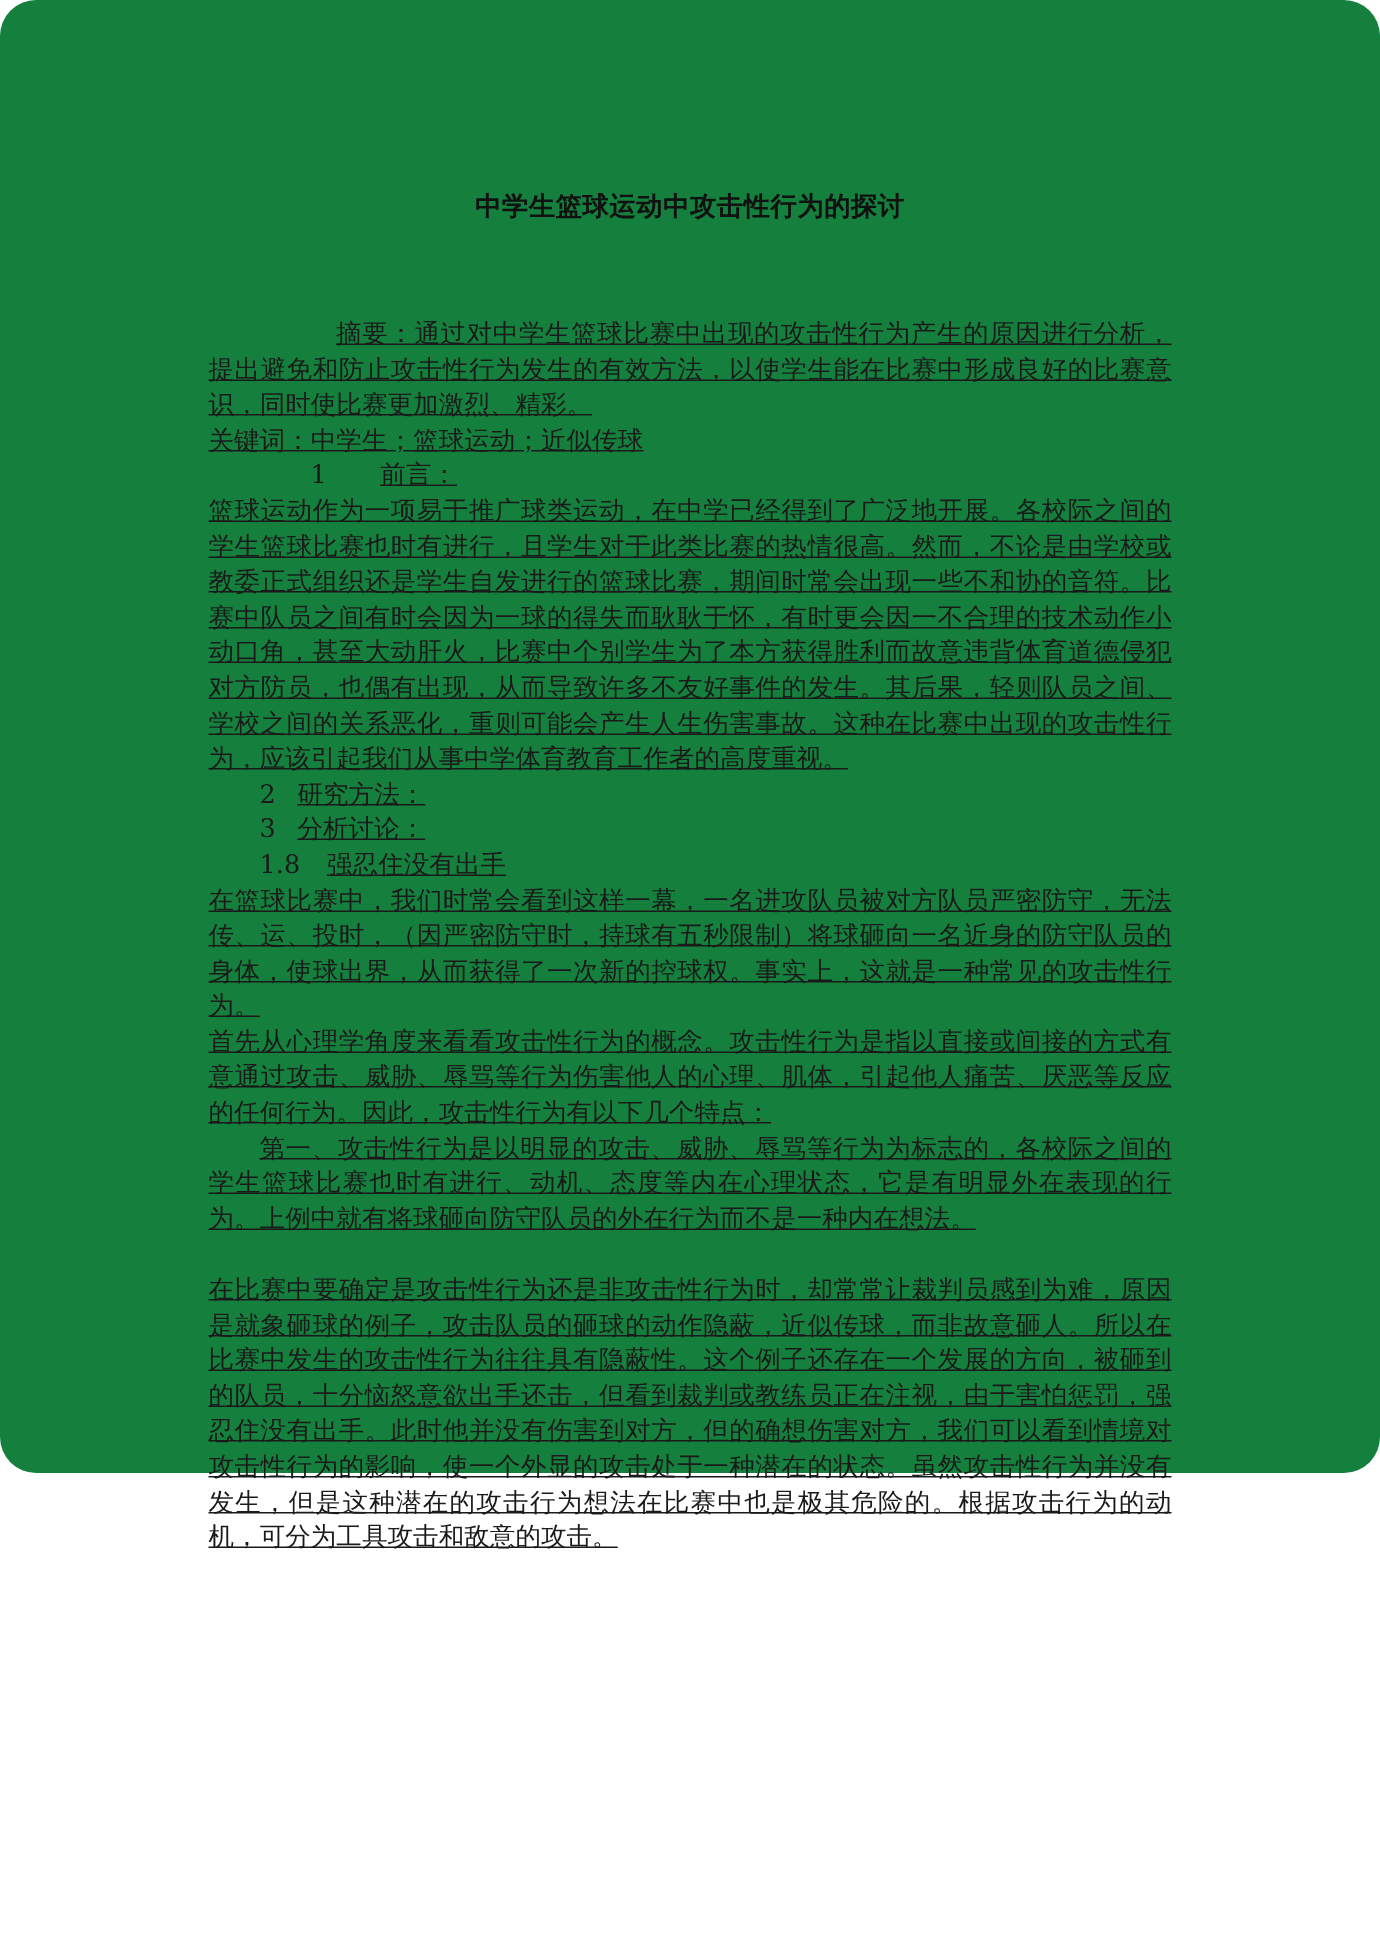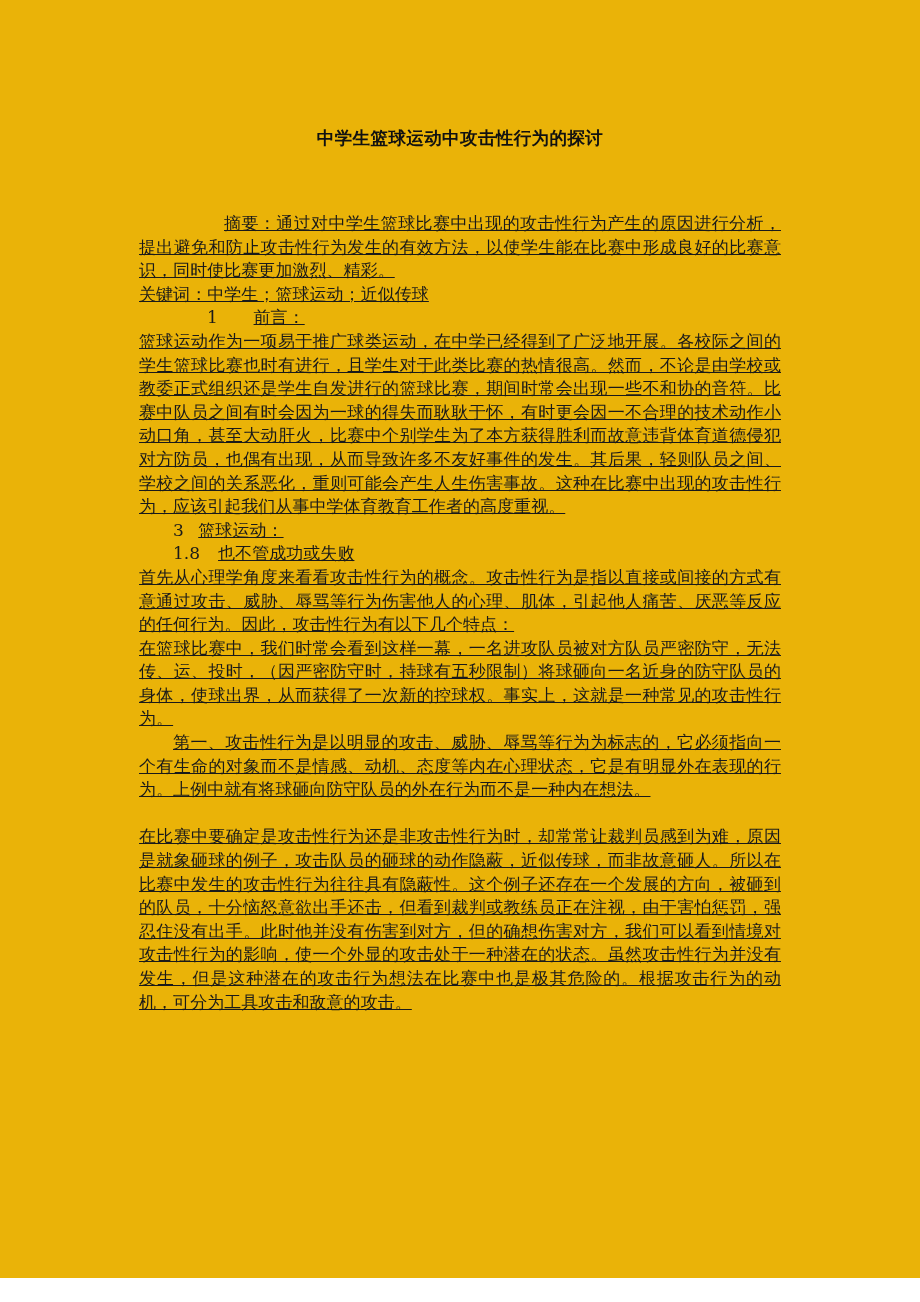--- a/index.html
+++ b/index.html
@@ -10,22 +10,23 @@
   body {
     width: 920px;
     height: 1302px;
     font-family: "DejaVu Serif", "Liberation Serif", serif;
     color: #1a1a1a;
     overflow: hidden;
   }
   .page {
     position: relative;
     width: 920px;
-    height: 1278px;
-    background: #eab308;
+    height: 982px;
+    background: #15803d;
+    border-radius: 24px;
   }
   .content {
     position: absolute;
     left: 139px;
     top: 0;
     width: 642px;
   }
   .doc-title {
     text-align: center;
     font-size: 17.5px;
@@ -91,31 +92,32 @@
     <div class="spacer-after-title"></div>
 
     <p class="para indent-abstract">摘要：通过对中学生篮球比赛中出现的攻击性行为产生的原因进行分析，提出避免和防止攻击性行为发生的有效方法，以使学生能在比赛中形成良好的比赛意识，同时使比赛更加激烈、精彩。</p>
 
     <p class="para flush">关键词：中学生；篮球运动；近似传球</p>
 
     <p class="para indent-2"><span class="heading-num">1</span><span class="gap-wide"></span><span>前言：</span></p>
 
     <p class="para flush">篮球运动作为一项易于推广球类运动，在中学已经得到了广泛地开展。各校际之间的学生篮球比赛也时有进行，且学生对于此类比赛的热情很高。然而，不论是由学校或教委正式组织还是学生自发进行的篮球比赛，期间时常会出现一些不和协的音符。比赛中队员之间有时会因为一球的得失而耿耿于怀，有时更会因一不合理的技术动作小动口角，甚至大动肝火，比赛中个别学生为了本方获得胜利而故意违背体育道德侵犯对方防员，也偶有出现，从而导致许多不友好事件的发生。其后果，轻则队员之间、学校之间的关系恶化，重则可能会产生人生伤害事故。这种在比赛中出现的攻击性行为，应该引起我们从事中学体育教育工作者的高度重视。</p>
 
+    <p class="para indent-1"><span class="heading-num">2</span><span class="gap-narrow"></span><span>研究方法：</span></p>
 
 
-    <p class="para indent-1"><span class="heading-num">3</span><span class="gap-narrow"></span><span>篮球运动：</span></p>
+    <p class="para indent-1"><span class="heading-num">3</span><span class="gap-narrow"></span><span>分析讨论：</span></p>
 
-    <p class="para indent-1"><span class="heading-num">1.8</span><span class="gap-mid"></span><span>也不管成功或失败</span></p>
+    <p class="para indent-1"><span class="heading-num">1.8</span><span class="gap-mid"></span><span>强忍住没有出手</span></p>
+
+    <p class="para flush">在篮球比赛中，我们时常会看到这样一幕，一名进攻队员被对方队员严密防守，无法传、运、投时，（因严密防守时，持球有五秒限制）将球砸向一名近身的防守队员的身体，使球出界，从而获得了一次新的控球权。事实上，这就是一种常见的攻击性行为。</p>
 
     <p class="para flush">首先从心理学角度来看看攻击性行为的概念。攻击性行为是指以直接或间接的方式有意通过攻击、威胁、辱骂等行为伤害他人的心理、肌体，引起他人痛苦、厌恶等反应的任何行为。因此，攻击性行为有以下几个特点：</p>
 
-    <p class="para flush">在篮球比赛中，我们时常会看到这样一幕，一名进攻队员被对方队员严密防守，无法传、运、投时，（因严密防守时，持球有五秒限制）将球砸向一名近身的防守队员的身体，使球出界，从而获得了一次新的控球权。事实上，这就是一种常见的攻击性行为。</p>
-
-    <p class="para indent-2">第一、攻击性行为是以明显的攻击、威胁、辱骂等行为为标志的，它必须指向一个有生命的对象而不是情感、动机、态度等内在心理状态，它是有明显外在表现的行为。上例中就有将球砸向防守队员的外在行为而不是一种内在想法。</p>
+    <p class="para indent-2">第一、攻击性行为是以明显的攻击、威胁、辱骂等行为为标志的，各校际之间的学生篮球比赛也时有进行、动机、态度等内在心理状态，它是有明显外在表现的行为。上例中就有将球砸向防守队员的外在行为而不是一种内在想法。</p>
 
 
 
     <div class="blank-line"></div>
 
     <p class="para flush">在比赛中要确定是攻击性行为还是非攻击性行为时，却常常让裁判员感到为难，原因是就象砸球的例子，攻击队员的砸球的动作隐蔽，近似传球，而非故意砸人。所以在比赛中发生的攻击性行为往往具有隐蔽性。这个例子还存在一个发展的方向，被砸到的队员，十分恼怒意欲出手还击，但看到裁判或教练员正在注视，由于害怕惩罚，强忍住没有出手。此时他并没有伤害到对方，但的确想伤害对方，我们可以看到情境对攻击性行为的影响，使一个外显的攻击处于一种潜在的状态。虽然攻击性行为并没有发生，但是这种潜在的攻击行为想法在比赛中也是极其危险的。根据攻击行为的动机，可分为工具攻击和敌意的攻击。</p>
 
   </div>
 </div>
 

